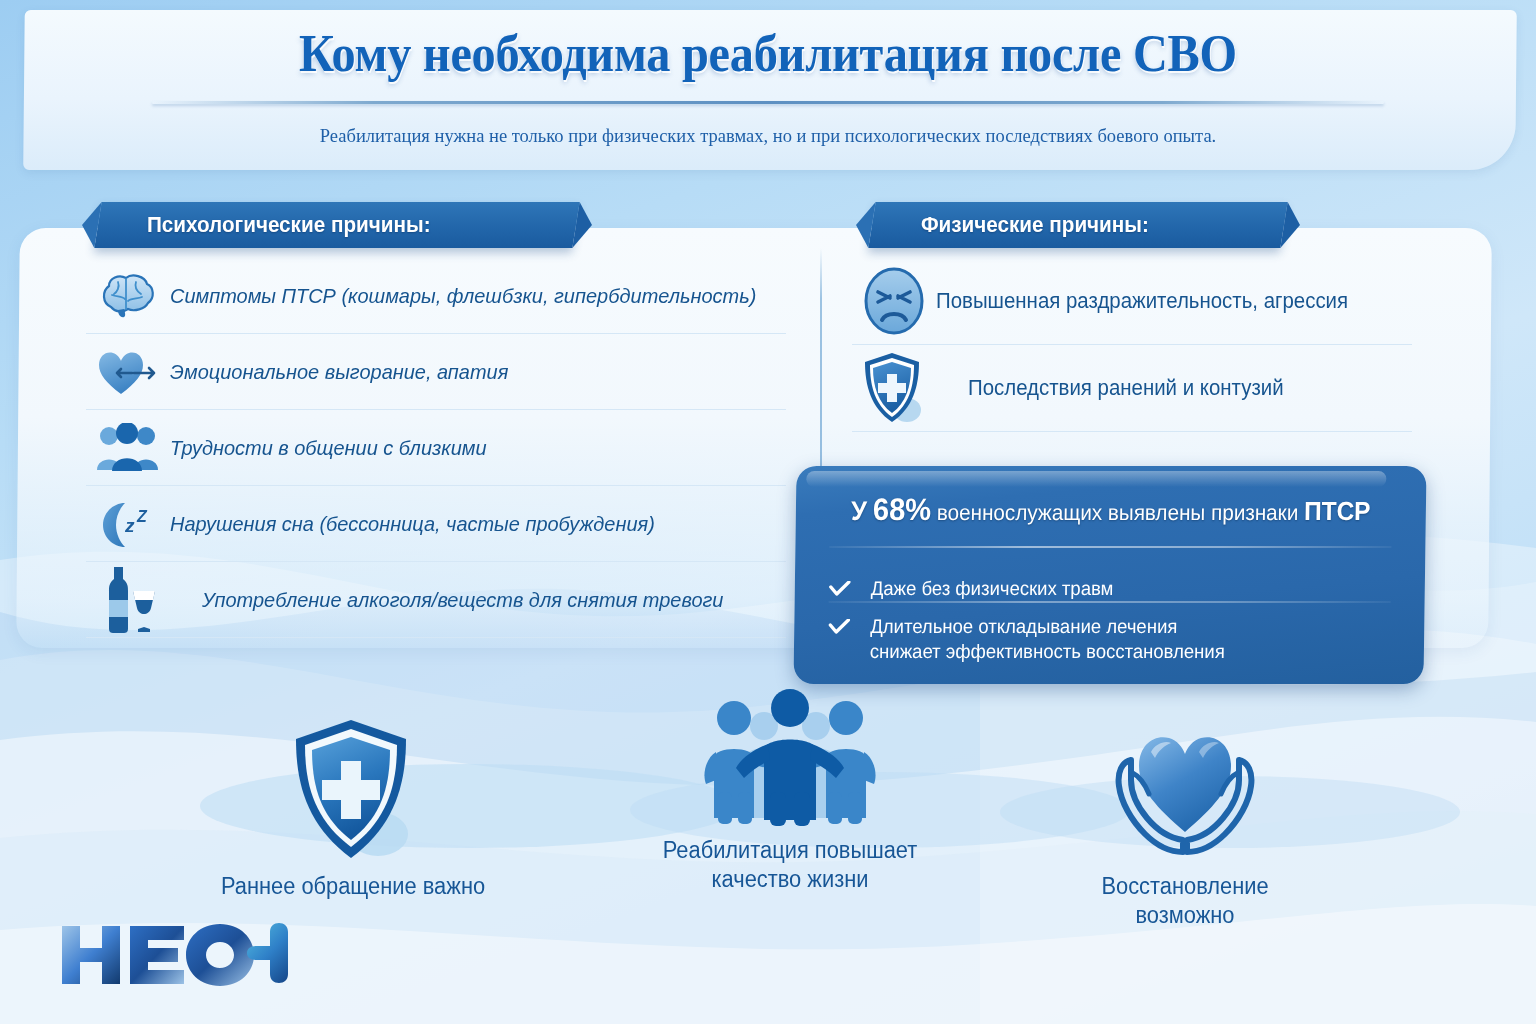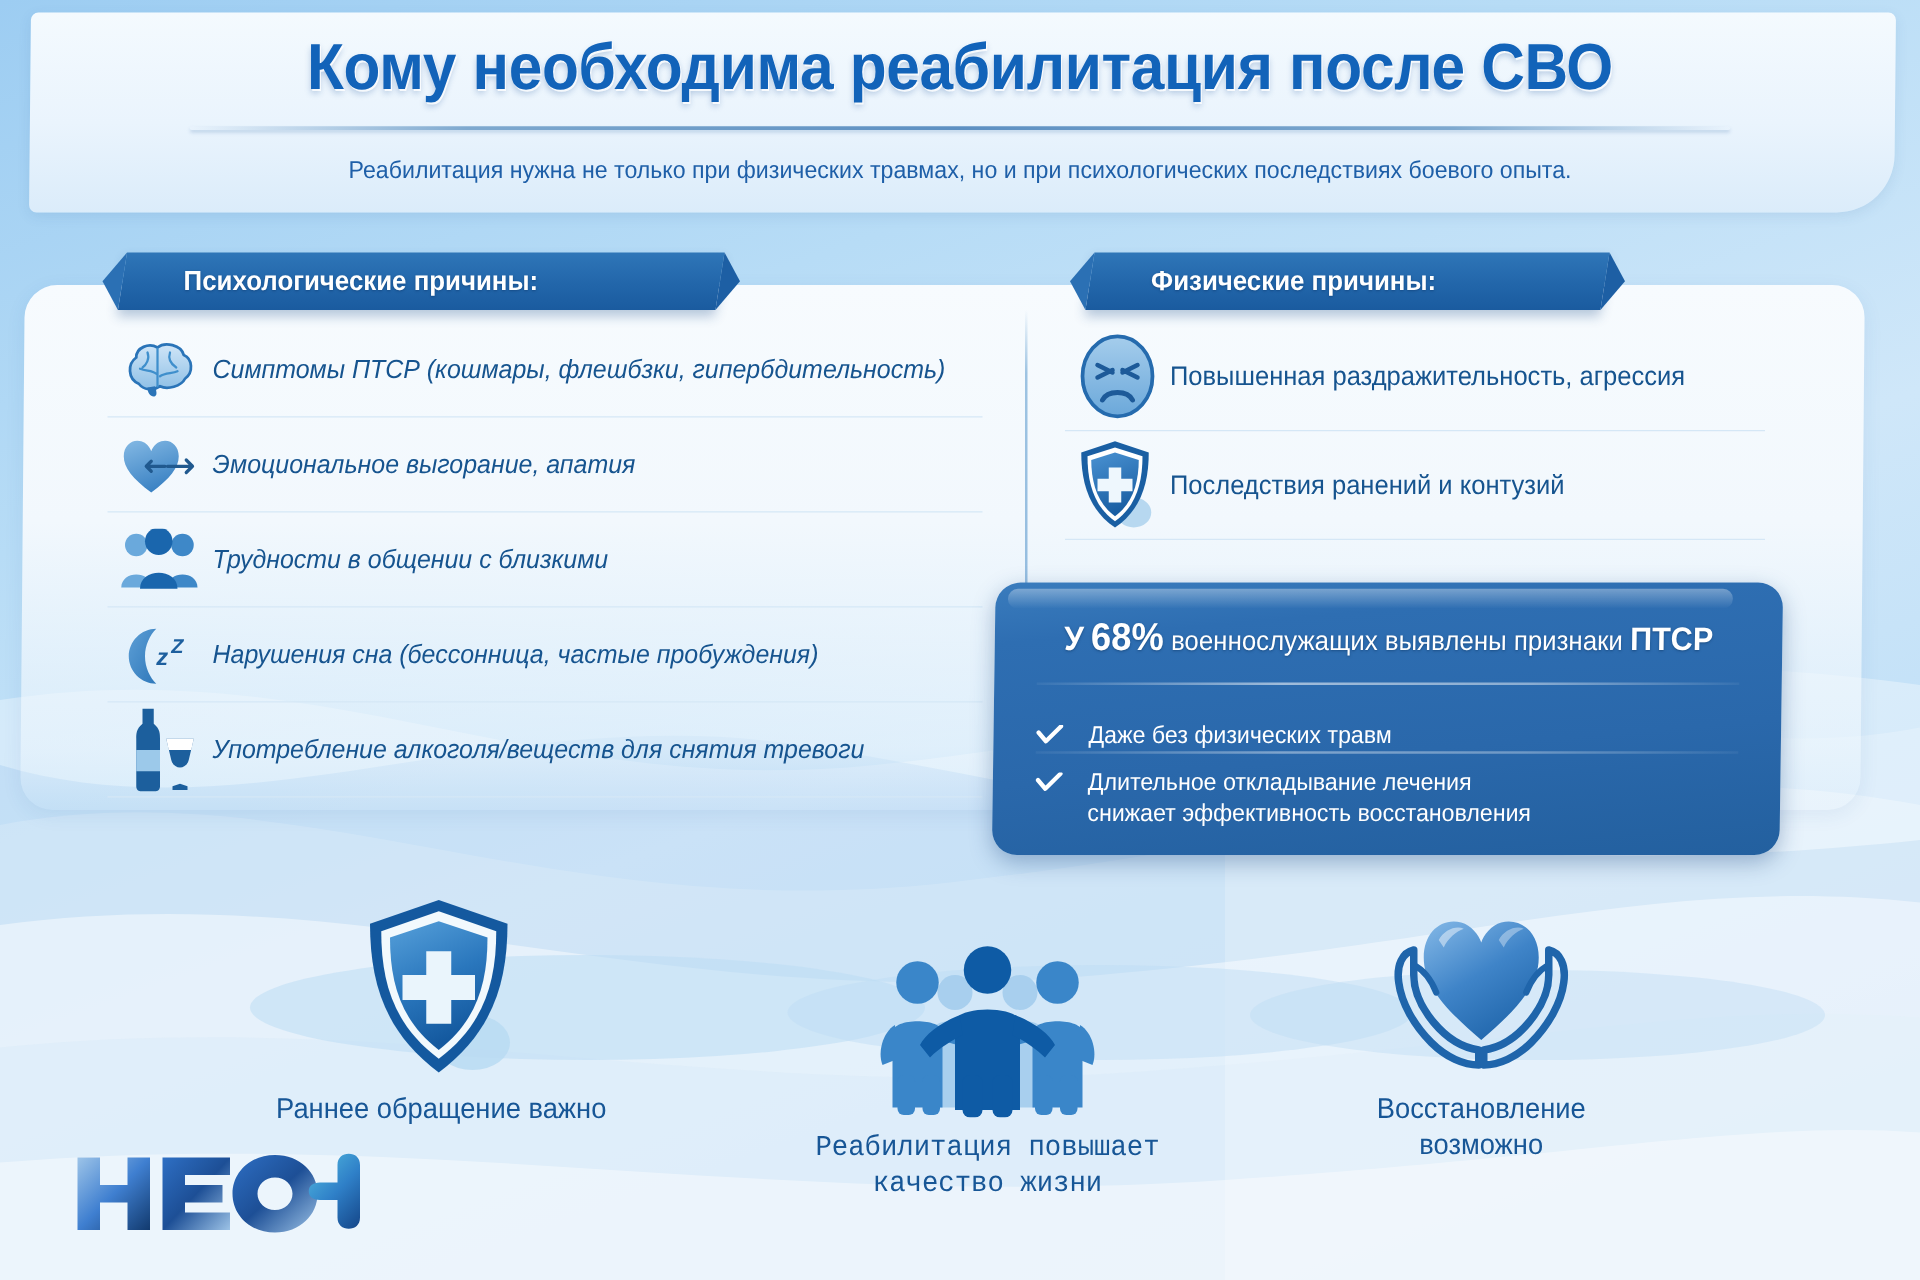--- a/index.html
+++ b/index.html
@@ -18,21 +18,21 @@
   .bg-wave{position:absolute;left:0;top:0;width:1536px;height:1024px;}
 
   
   .header-panel{
     position:absolute;left:24px;top:10px;width:1492px;height:160px;
     background:linear-gradient(180deg,#f4fafe 0%,#eaf4fd 55%,#dbecfa 100%);
     border-radius:6px 6px 46px 6px;
     transform:skewX(-0.55deg);
     box-shadow:0 3px 10px rgba(40,90,150,.10);
   }
-  .header-inner{position:absolute;left:0;top:0;width:1294px;height:185px;}
+  .header-inner{position:absolute;left:0;top:0;width:1294px;height:185px;font-family:Liberation Serif, serif;}
   .title{
     position:absolute;left:0;top:24px;width:1536px;text-align:center;
     font-size:52px;font-weight:bold;letter-spacing:-.3px;
     color:#1263b9;
     text-shadow:1px 2px 0 rgba(255,255,255,.85), 0 3px 5px rgba(25,80,150,.28);
     transform:scaleX(.93);
   }
   .title-rule{
     position:absolute;left:152px;top:101px;width:1232px;height:3px;
     background:linear-gradient(90deg,rgba(120,170,215,0) 0%,#7ea9cf 18%,#5d90c2 50%,#7ea9cf 82%,rgba(120,170,215,0) 100%);
@@ -89,21 +89,21 @@
   .col-divider{
     position:absolute;left:820px;top:248px;width:2px;height:420px;
     background:linear-gradient(180deg,rgba(150,190,225,0) 0%,#9dc3e2 12%,#8fb9de 80%,rgba(150,190,225,0) 100%);
   }
 
   .item{
     position:relative;display:flex;align-items:center;
     border-bottom:1.5px solid #d5e7f6;
     min-height:75px;
   }
-  .item:last-child{border-bottom:1.5px solid #d5e7f6;}
+  .item:last-child{border-bottom:1.5px solid #d5e7f6;gap:32px;}
   .item .ico{
     width:84px;min-width:84px;height:72px;display:flex;
     align-items:center;justify-content:center;
   }
   .item .txt{
     font-size:21px;color:#16548f;transform:scaleX(.95);
     transform-origin:left center;white-space:nowrap;
   }
   #col-right .item{min-height:86px;}
   #col-right .item .txt{font-size:21.5px;}
@@ -151,21 +151,21 @@
   }
 
   
   .feature{position:absolute;text-align:center;}
   .feature .fico{display:flex;align-items:flex-end;justify-content:center;height:150px;}
   .feature .flabel{
     margin-top:10px;font-size:23px;color:#175696;line-height:29px;
     transform:scaleX(.95);
   }
   #feature-0{left:203px;top:712px;width:300px;}
-  #feature-1{left:620px;top:744px;width:340px;font-family:Liberation Mono, monospace;}
+  #feature-1{left:620px;top:676px;width:340px;}
   #feature-2{left:1030px;top:712px;width:310px;}
 
   
   .logo{position:absolute;left:58px;top:918px;width:230px;height:72px;}
 </style>
 </head>
 <body>
 
 <div id="stage">
 

